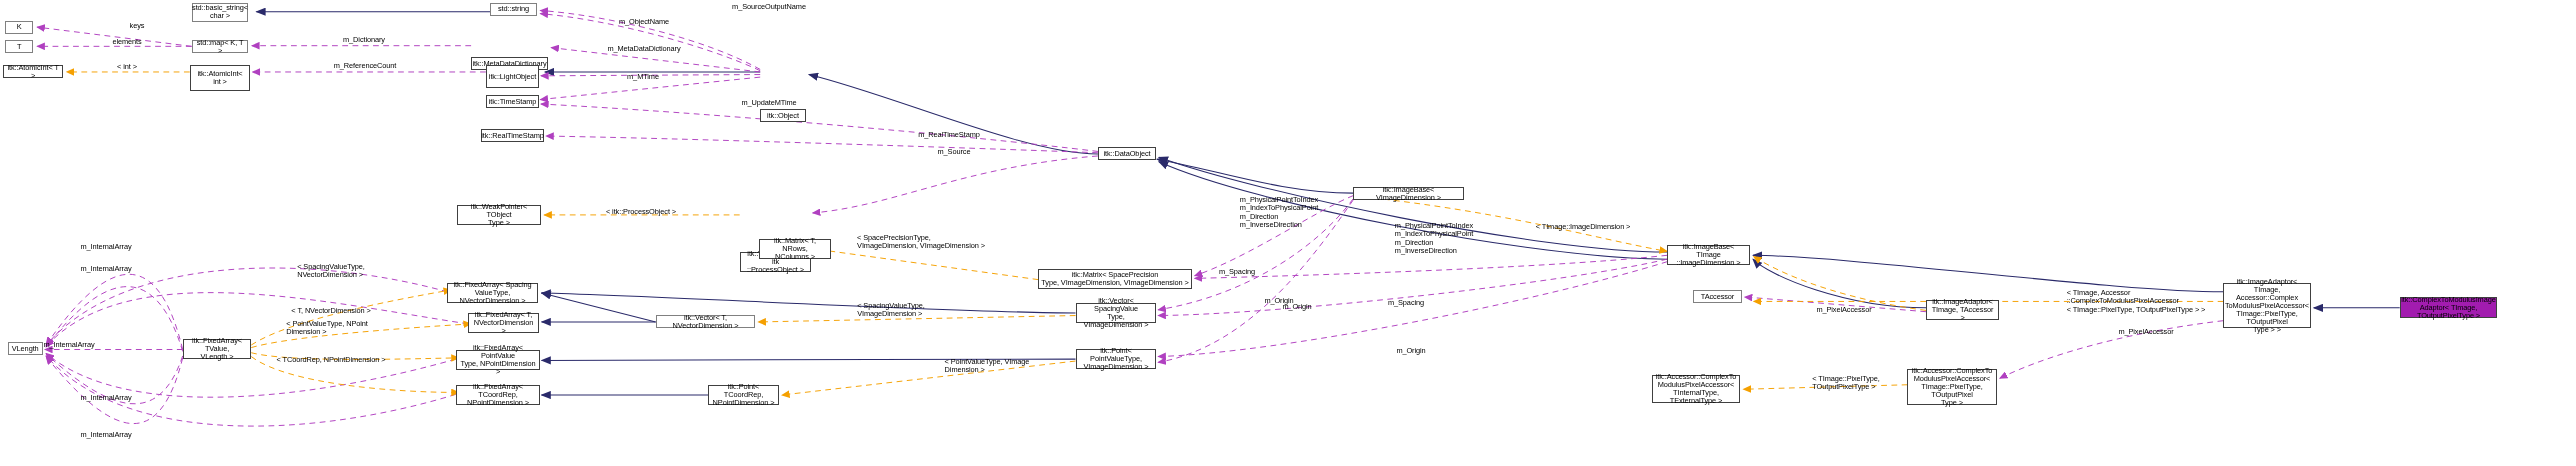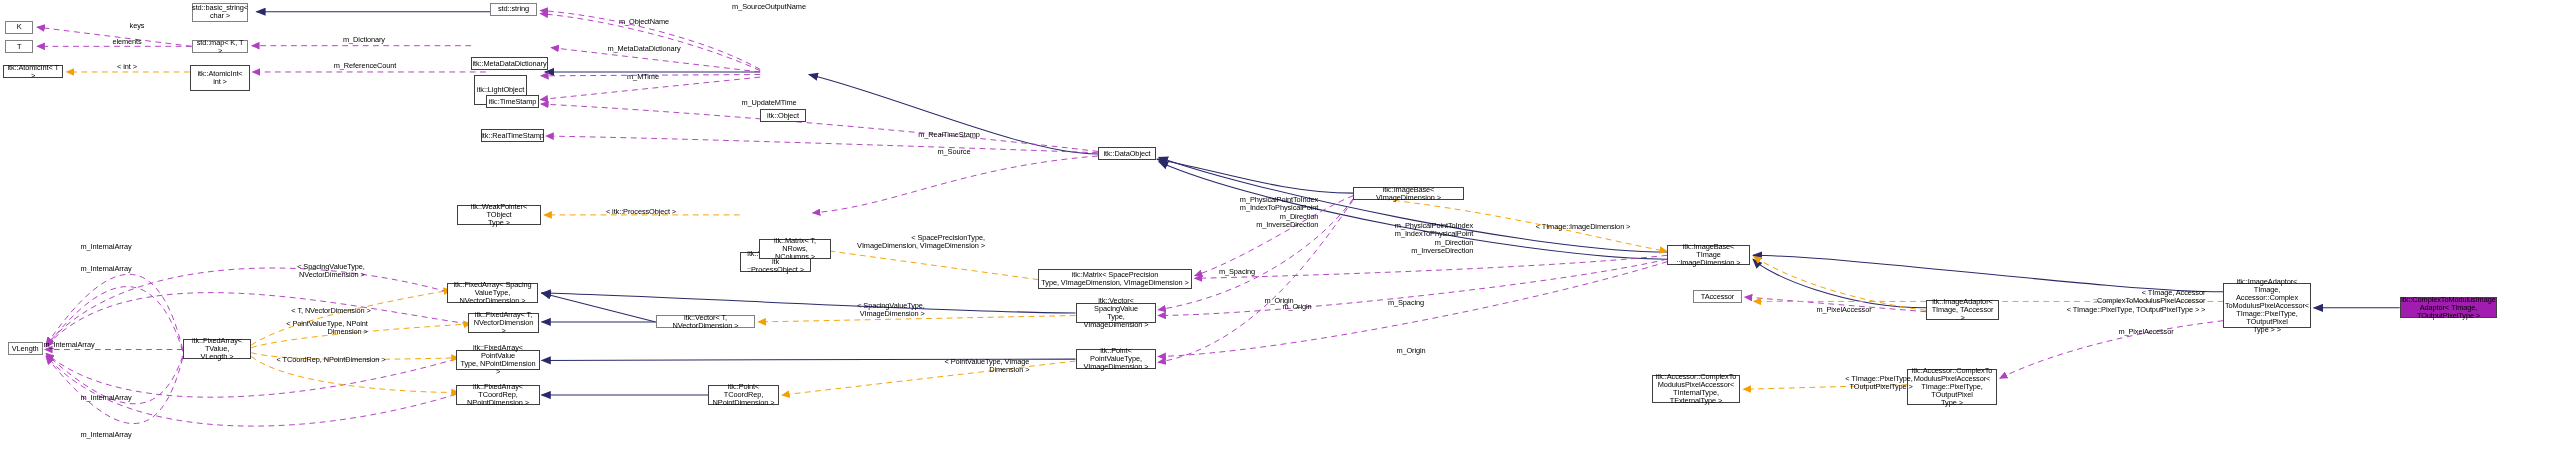--- a/index.html
+++ b/index.html
@@ -46,21 +46,21 @@
   .node.highlight {
     border: 1px solid #404040;
     background: #a21caf;
   }
   .edge-label {
     position: absolute;
     font-size: 7.4px;
     line-height: 8.3px;
     color: #000000;
     white-space: pre-line;
-    text-align: right;
+    text-align: left;
     background: transparent;
     letter-spacing: -0.1px;
     transform: translate(-50%, -50%);
   }
 </style>
 </head>
 <body>
 
 <div id="diagram">
 
@@ -146,21 +146,21 @@
   <div id="nodes">
       <div class="node" style="left: 5.1px; top: 20.5px; width: 28px; height: 13px;">K</div>
       <div class="node" style="left: 5.1px; top: 40px; width: 28px; height: 13px;">T</div>
       <div class="node" style="left: 192px; top: 2.6px; width: 56px; height: 19px;">std::basic_string&lt;
 char &gt;</div>
       <div class="node" style="left: 192px; top: 40px; width: 56px; height: 13px;">std::map&lt; K, T &gt;</div>
       <div class="node solid" style="left: 3.2px; top: 65px; width: 60px; height: 13px;">itk::AtomicInt&lt; T &gt;</div>
       <div class="node solid" style="left: 190px; top: 65px; width: 60px; height: 26px;">itk::AtomicInt&lt; int &gt;</div>
       <div class="node" style="left: 490px; top: 2.6px; width: 47px; height: 13px;">std::string</div>
       <div class="node solid" style="left: 471px; top: 57px; width: 77px; height: 13px;">itk::MetaDataDictionary</div>
-      <div class="node solid" style="left: 474px; top: 65px; width: 53px; height: 30px; margin-top: 10px;">itk::LightObject</div>
+      <div class="node solid" style="left: 486px; top: 65px; width: 53px; height: 23px;">itk::LightObject</div>
       <div class="node solid" style="left: 486px; top: 95px; width: 53px; height: 13px;">itk::TimeStamp</div>
       <div class="node solid" style="left: 481px; top: 129px; width: 63px; height: 13px;">itk::RealTimeStamp</div>
       <div class="node solid" style="left: 760px; top: 65px; width: 46px; height: 13px; margin-top: 44px;">itk::Object</div>
       <div class="node solid" style="left: 1098px; top: 147px; width: 58px; height: 13px;">itk::DataObject</div>
       <div class="node solid" style="left: 457px; top: 205px; width: 84px; height: 20px;">itk::WeakPointer&lt; TObject
 Type &gt;</div>
       <div class="node solid" style="left: 740px; top: 205px; width: 71px; height: 20px; margin-top: 47px;">itk::WeakPointer&lt; itk
 ::ProcessObject &gt;</div>
       <div class="node solid" style="left: 739px; top: 239px; width: 72px; height: 20px; margin-left: 20px;">itk::Matrix&lt; T, NRows,
 NColumns &gt;</div>
@@ -244,21 +244,21 @@
       <div class="edge-label" style="left: 69px; top: 345px;">m_InternalArray</div>
       <div class="edge-label" style="left: 106px; top: 398px;">m_InternalArray</div>
       <div class="edge-label" style="left: 106px; top: 435px;">m_InternalArray</div>
       <div class="edge-label" style="left: 331px; top: 271px;">&lt; SpacingValueType,
 NVectorDimension &gt;</div>
       <div class="edge-label" style="left: 331px; top: 311px;">&lt; T, NVectorDimension &gt;</div>
       <div class="edge-label" style="left: 327px; top: 328px;">&lt; PointValueType, NPoint
 Dimension &gt;</div>
       <div class="edge-label" style="left: 331px; top: 360px;">&lt; TCoordRep, NPointDimension &gt;</div>
       <div class="edge-label" style="left: 1844px; top: 310px;">m_PixelAccessor</div>
-      <div class="edge-label" style="left: 1846px; top: 383px; margin-left: 33px;">&lt; TImage::PixelType,
+      <div class="edge-label" style="left: 1846px; top: 383px;">&lt; TImage::PixelType,
 TOutputPixelType &gt;</div>
       <div class="edge-label" style="left: 2136px; top: 301px;">&lt; TImage, Accessor
 ::ComplexToModulusPixelAccessor
 &lt; TImage::PixelType, TOutputPixelType &gt; &gt;</div>
       <div class="edge-label" style="left: 2146px; top: 332px;">m_PixelAccessor</div>
     </div>
 
 </div>
 
 

